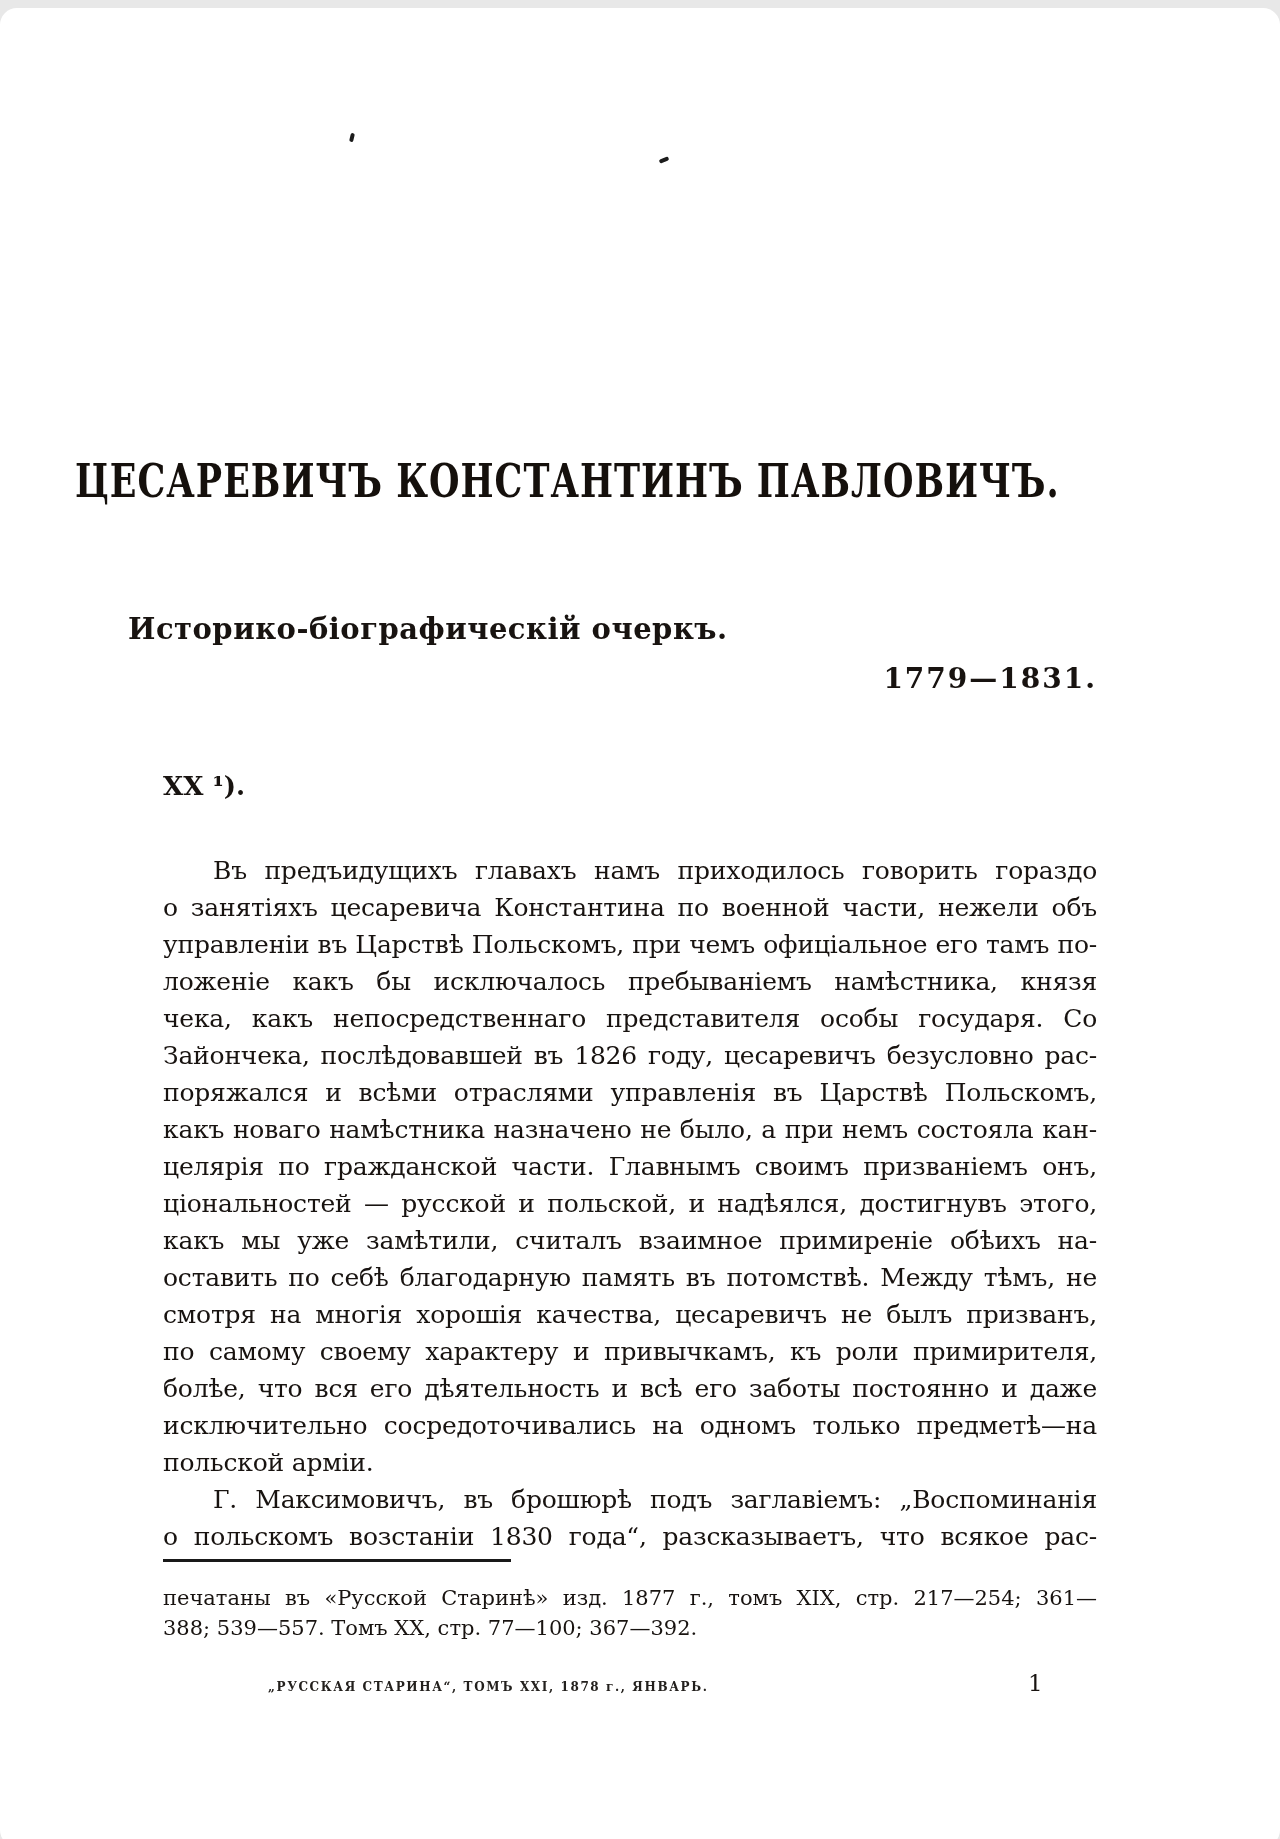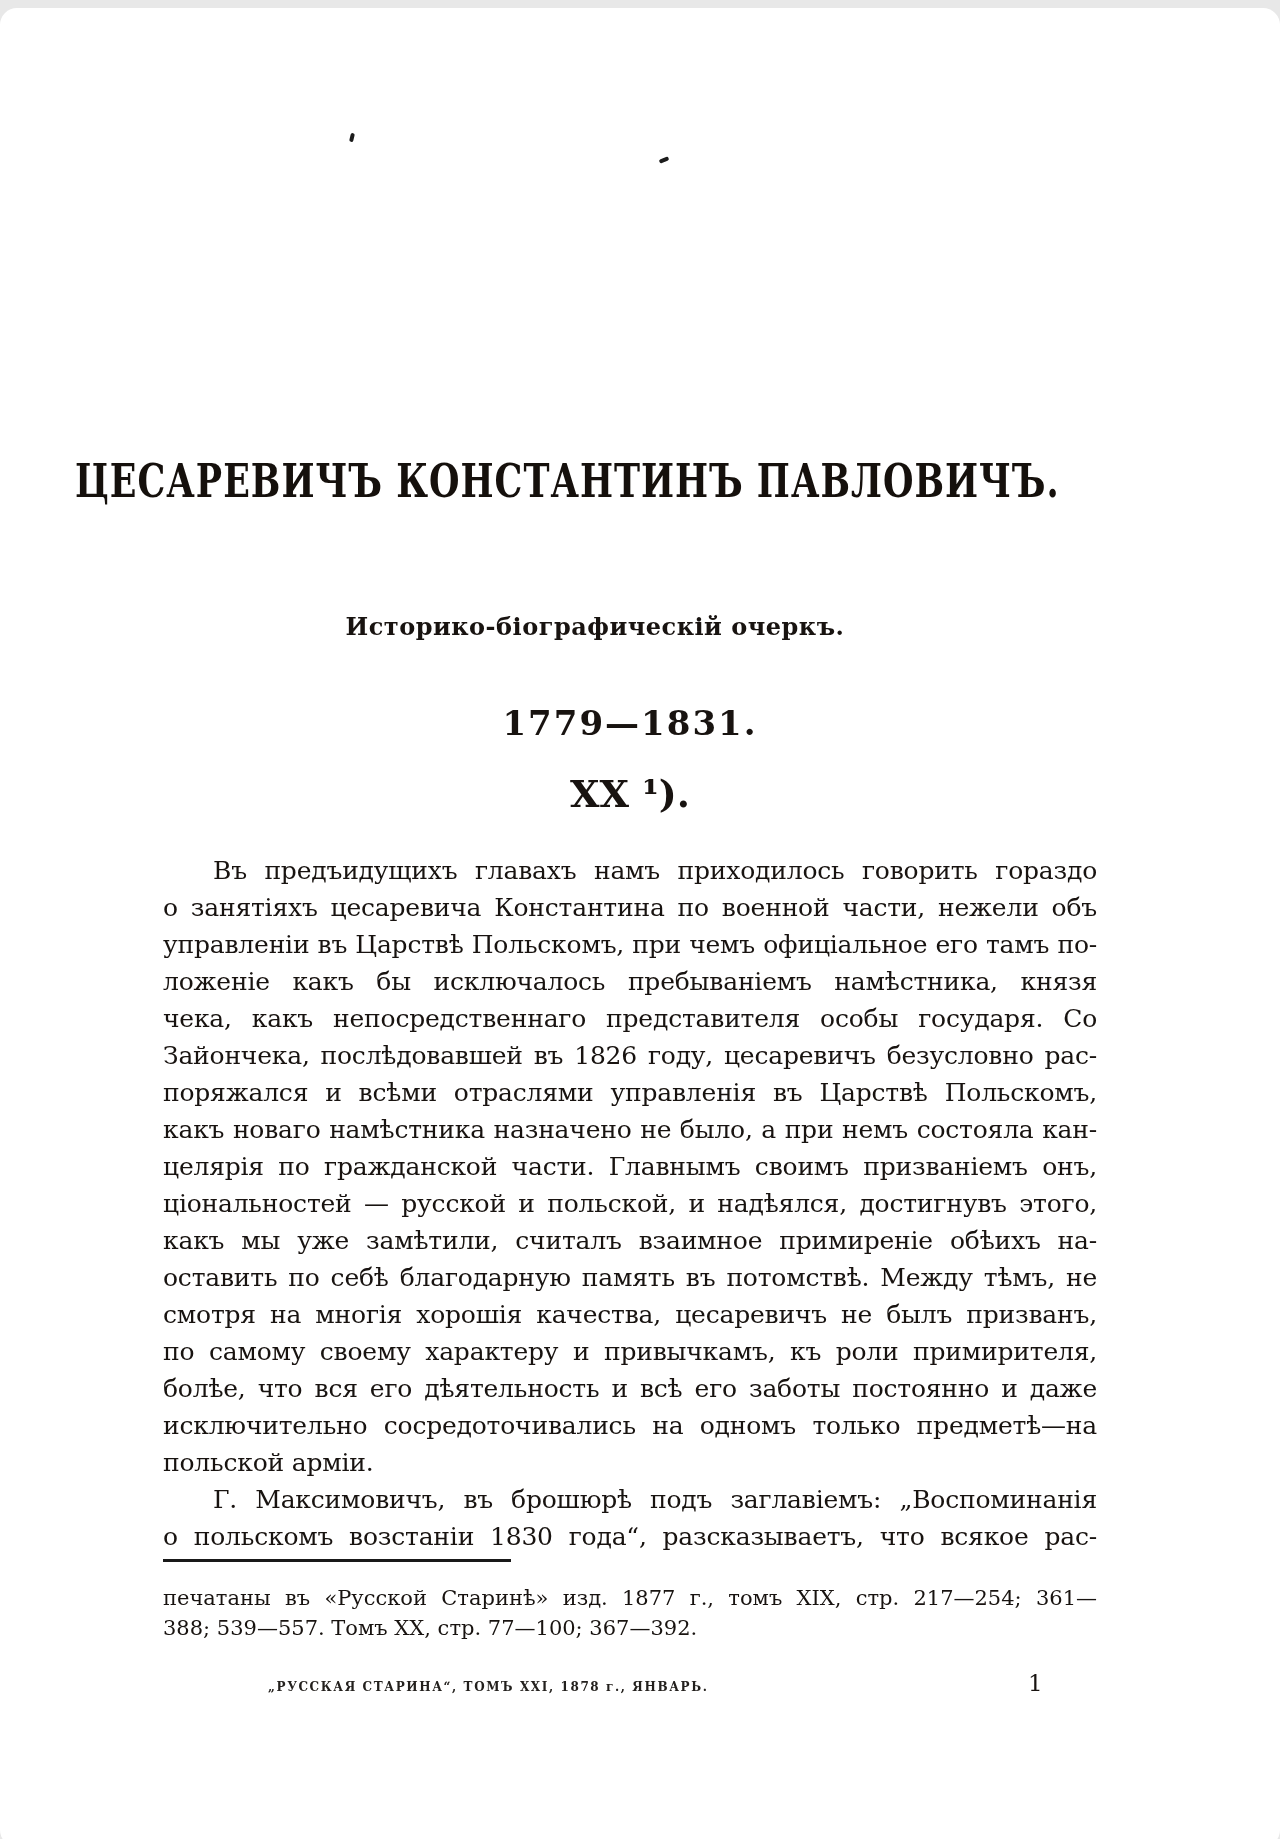--- a/index.html
+++ b/index.html
@@ -20,30 +20,30 @@
 
   .title {
     position: absolute; left: 75px; top: 445px; width: 934px;
     margin: 0; text-align: center; white-space: nowrap;
     font-size: 35px; font-weight: bold; letter-spacing: 1px;
     transform: scaleY(1.32); transform-origin: top center;
     color: #15100c;
   }
   .subtitle {
     position: absolute; left: 128px; top: 604px; width: 934px;
-    margin: 0; text-align: center;
-    font-size: 24px; font-weight: bold; letter-spacing: 0.5px;
+    margin: 0; text-align: left;
+    font-size: 29px; font-weight: bold; letter-spacing: 0.5px;
   }
   .dates {
-    position: absolute; left: 163px; top: 695px; width: 934px;
-    text-align: center; font-size: 34px; font-weight: bold; letter-spacing: 2px;
+    position: absolute; left: 163px; top: 654px; width: 934px;
+    text-align: right; font-size: 28px; font-weight: bold; letter-spacing: 2px;
   }
   .chapter {
     position: absolute; left: 163px; top: 763px; width: 934px;
-    text-align: center; font-size: 38px; font-weight: bold;
+    text-align: left; font-size: 26px; font-weight: bold;
   }
 
   .body-block {
     position: absolute; left: 163px; top: 844px; width: 934px;
     font-size: 25px; line-height: 37px; letter-spacing: -0.2px;
   }
   .tline {
     text-align: justify;
     text-align-last: justify;
     overflow: hidden;

